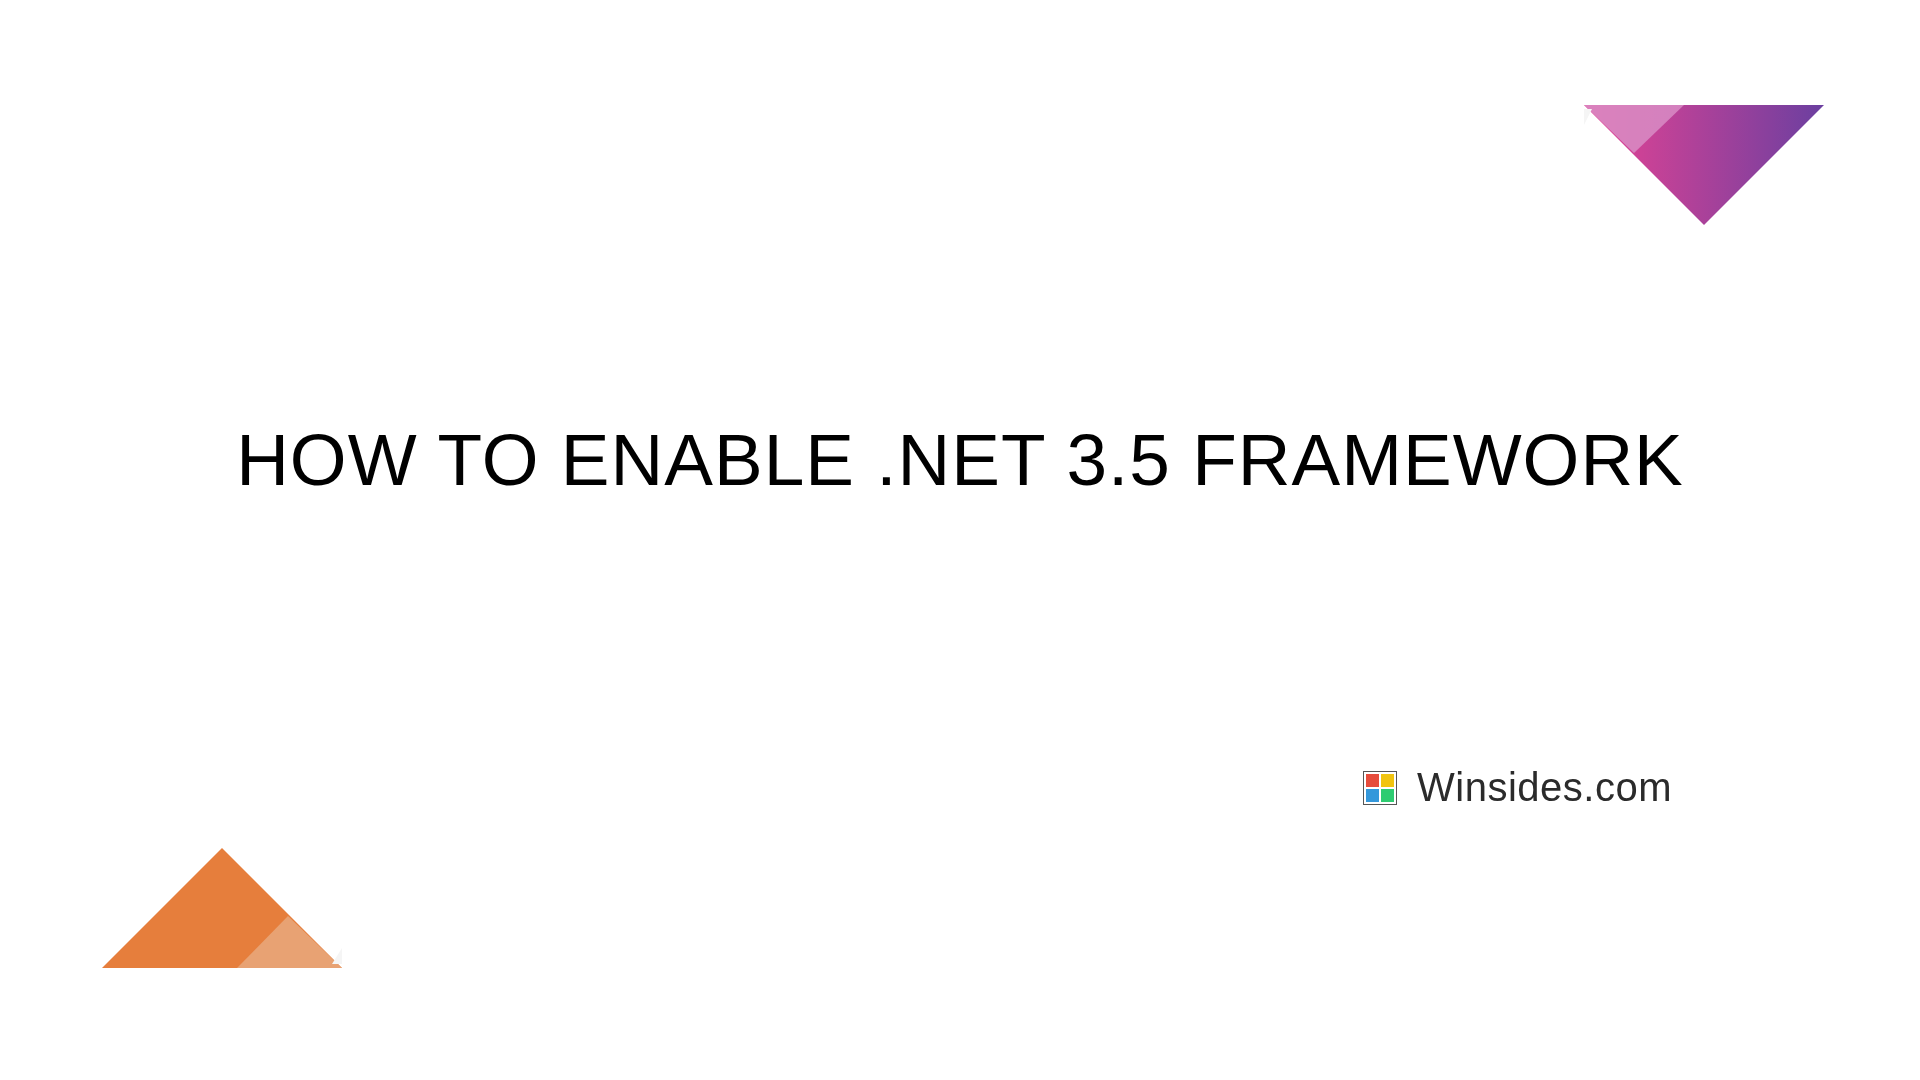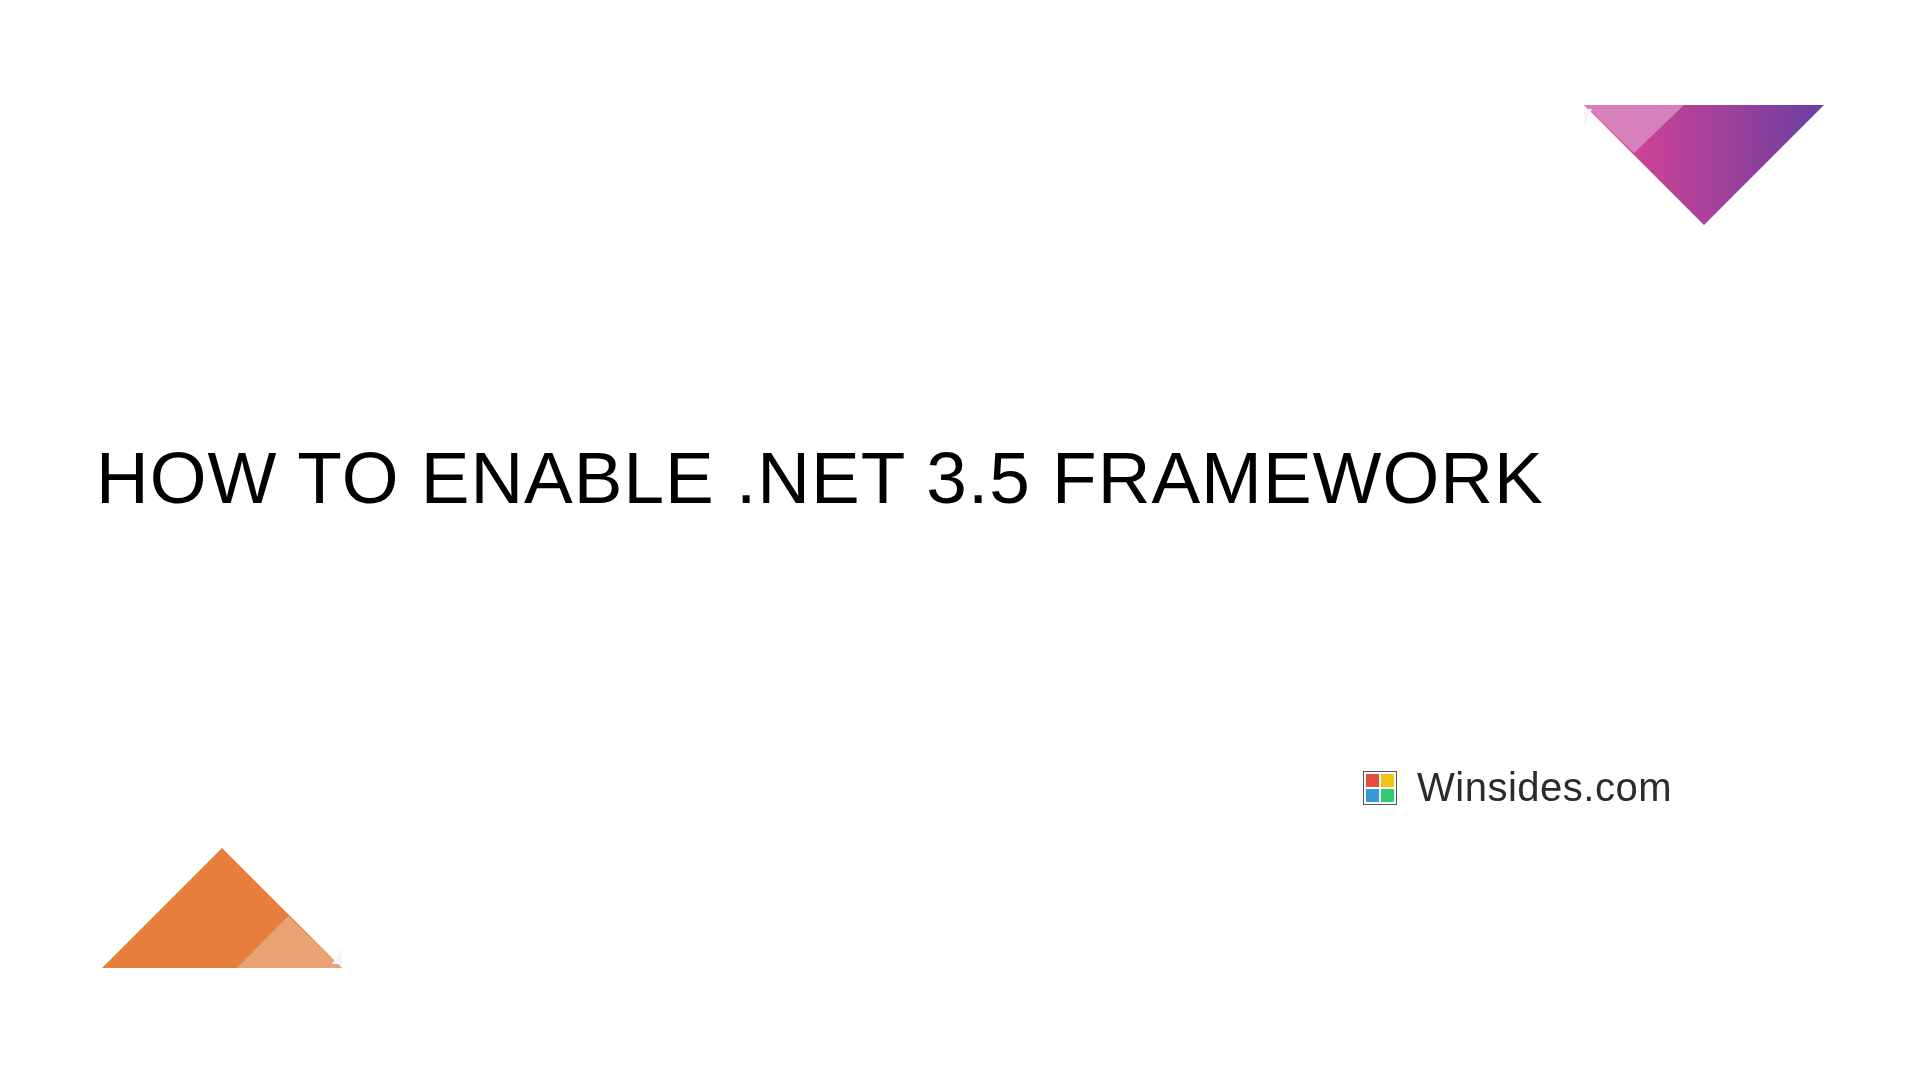--- a/index.html
+++ b/index.html
@@ -20,23 +20,24 @@
       top: 105px;
       right: 96px;
     }
     .bottom-triangle {
       position: absolute;
       bottom: 108px;
       left: 102px;
     }
     .title-container {
       position: absolute;
-      top: 420px;
+      top: 402px;
       left: 50%;
       transform: translateX(-50%);
+      text-align: center;
       width: 90%;
     }
     .title {
       font-size: 73px;
       font-weight: 300;
       letter-spacing: 1px;
       color: #000000;
       line-height: 1.6;
     }
     .brand-container {

